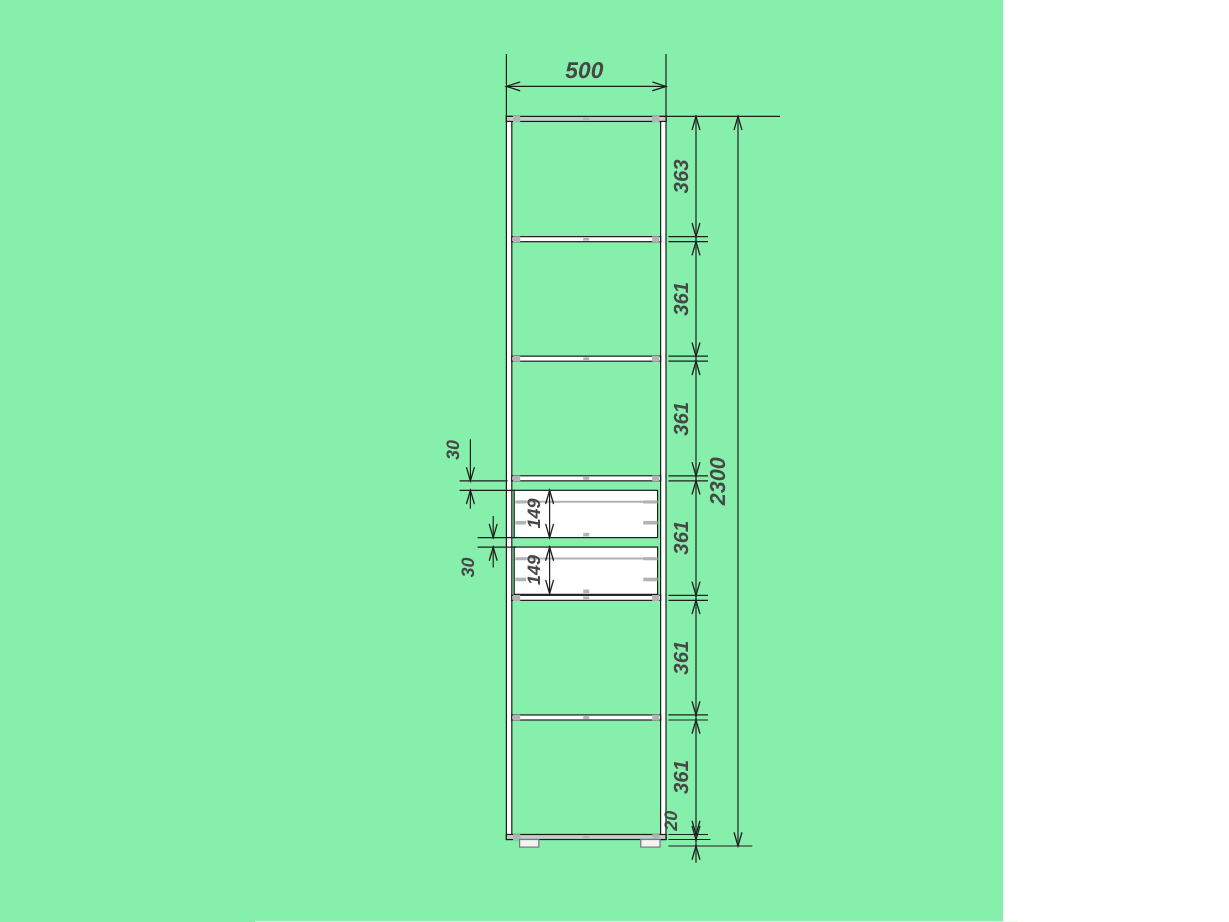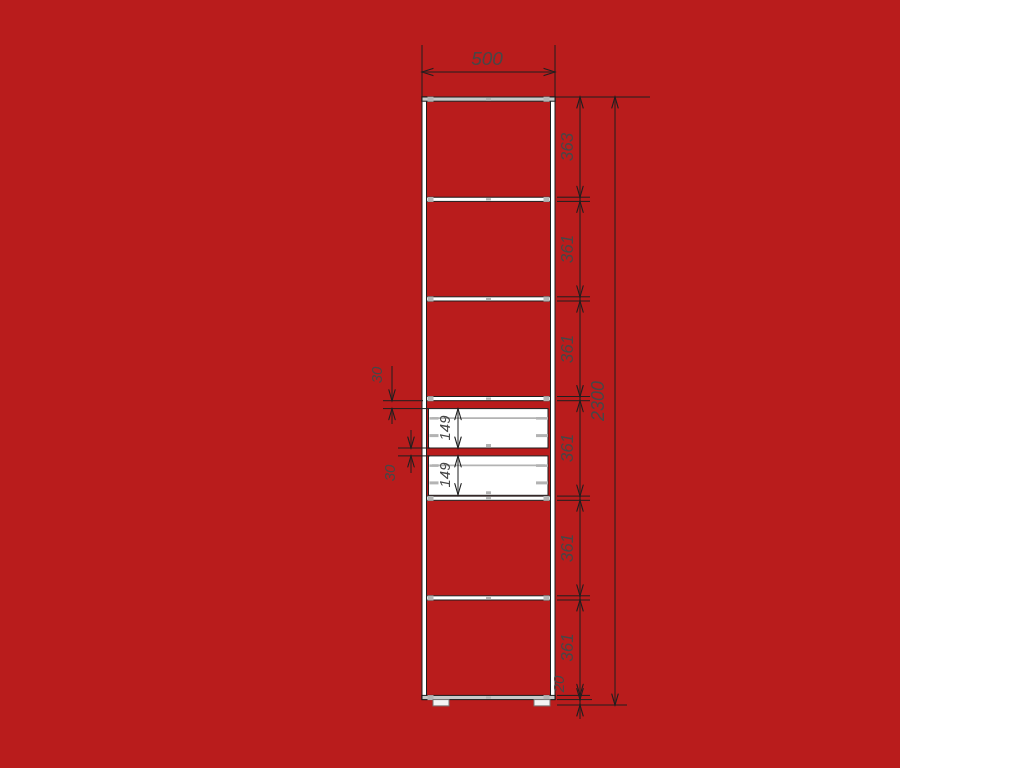--- a/index.html
+++ b/index.html
@@ -1,17 +1,17 @@
 <!DOCTYPE html>
 <html><head>
 <meta charset="utf-8">
 <style>
   html,body{margin:0;padding:0;background:#ffffff;}
-  .stage{position:relative;width:900px;height:768px;background:#b91c1c;overflow:hidden;
-         font-family:"Liberation Sans",sans-serif;}
+  .stage{position:relative;width:836px;height:768px;background:#86efac;overflow:hidden;
+         font-family:"Liberation Sans",sans-serif;font-weight:bold;}
   svg{display:block;}
   .panel-line{stroke:#1c1c1c;stroke-width:1;fill:#ffffff;}
   .panel-fill{stroke:#1c1c1c;stroke-width:1;fill:#c9c9c9;}
   .gray{fill:#b3b3b3;stroke:none;}
   .grayline{stroke:#b3b3b3;stroke-width:1.6;fill:none;}
   .dim{stroke:#1f1f1f;stroke-width:1;fill:none;}
   .arrow{stroke:#1f1f1f;stroke-width:1.1;fill:none;stroke-linecap:round;}
   .foot{stroke:#777;stroke-width:1;fill:#f4f4f4;}
   .dim-text{font-family:"Liberation Sans",sans-serif;font-style:italic;fill:#474747;}
   .t19{font-size:19px;} .t17{font-size:17px;} .t18{font-size:18px;} .t15{font-size:15px;}

